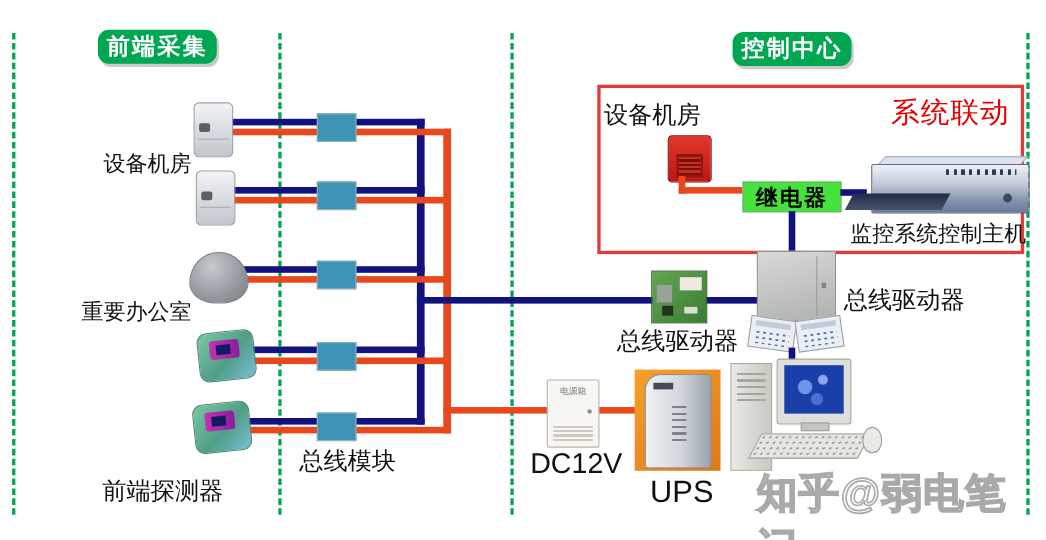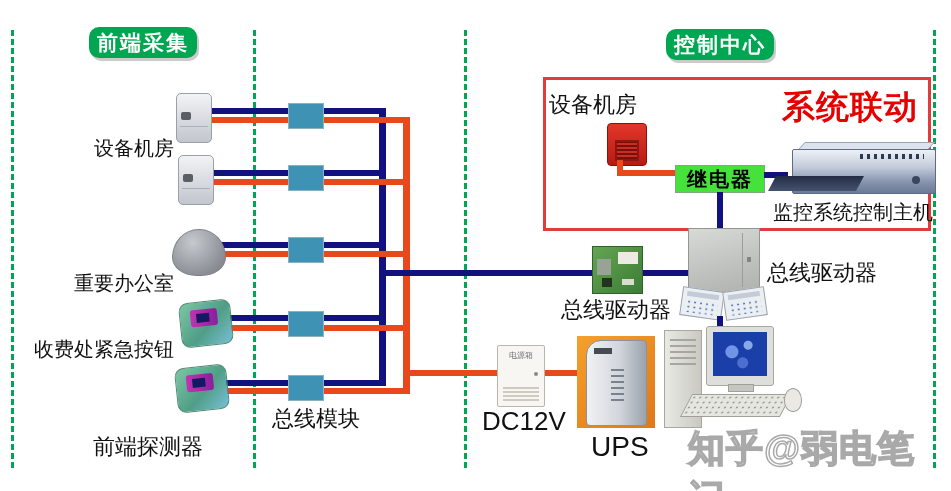--- a/index.html
+++ b/index.html
@@ -55,21 +55,21 @@
   .alarm-label{left:549px;top:90px}
   .cctv-label{left:773px;top:199px;font-size:20px}
   .driver-label{left:561px;top:295px}
   .cabinet-label{left:767px;top:258px}
   .power-label{left:482px;top:406px;font-size:26px}
   .ups-label{left:591px;top:431px;font-size:28px}
   .mgmt-label{left:687px;top:441px}
 
   
   .linkage-box{position:absolute;left:543px;top:77px;width:382px;height:148px;border:3px solid var(--linkage-border-red,#e23b3b);}
-  .linkage-title{position:absolute;right:10px;top:5px;font-size:33px;font-weight:bold;letter-spacing:1px;
+  .linkage-title{position:absolute;right:10px;top:5px;font-size:26px;font-weight:normal;letter-spacing:1px;
                  color:var(--linkage-title-red,#e60000);}
 
   
   .relay{position:absolute;left:675px;top:165px;width:88px;height:26px;background:var(--relay-green,#46e23c);
          border:1px solid #7fa87f;display:flex;align-items:center;justify-content:center;
          font-size:20px;font-weight:bold;color:#000;letter-spacing:2px;}
 
   
   .pir{position:absolute;width:34px;height:48px;border-radius:5px;border:1px solid #9aa0a8;
        background:linear-gradient(180deg,#f2f3f5 0%,#d7dadf 55%,#c2c6cd 100%);}
@@ -200,21 +200,20 @@
 
   <div class="hline navy r3b"></div>
   <div class="hline redline r3r"></div>
   <div class="module m3"></div>
   <div class="row-label rl3">重要办公室</div>
   <div class="dome"></div>
 
   <div class="hline navy r4b"></div>
   <div class="hline redline r4r"></div>
   <div class="module m4"></div>
-  <div class="row-label rl4">收费处紧急按钮</div>
   <div class="ebutton eb1">
       <span class="eb-core"></span>
       <span class="eb-chip"></span>
     </div>
 
   <div class="hline navy r5b"></div>
   <div class="hline redline r5r"></div>
   <div class="module m5"></div>
   <div class="ebutton eb2">
       <span class="eb-core"></span>

